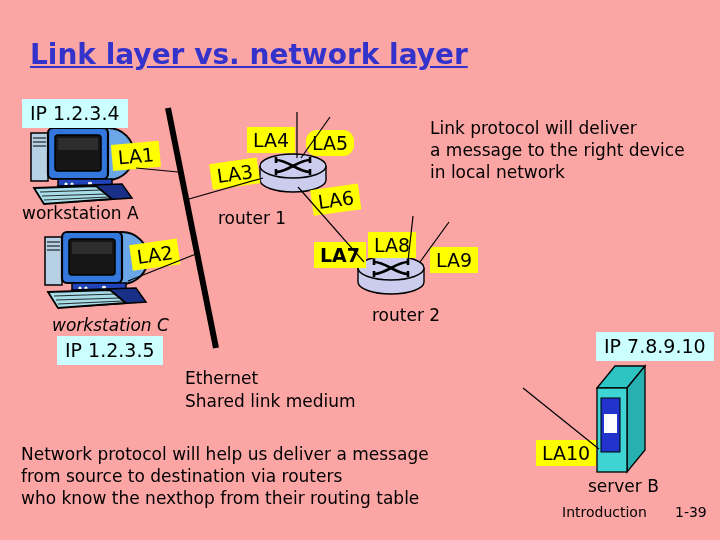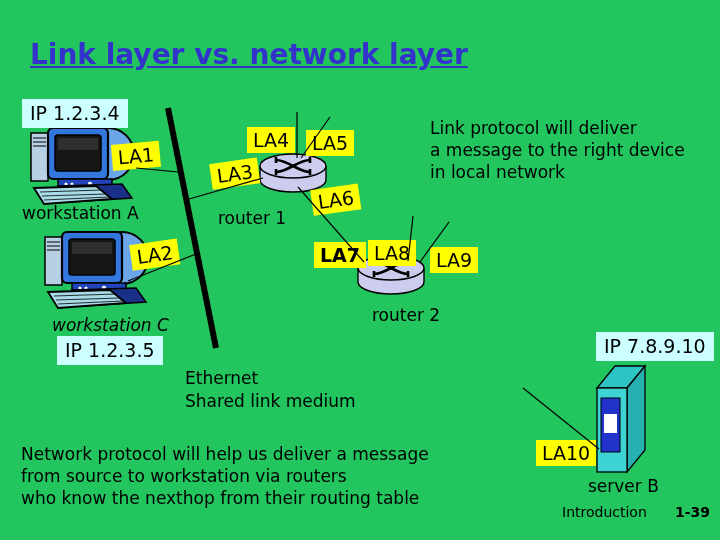--- a/index.html
+++ b/index.html
@@ -1,17 +1,17 @@
 <!DOCTYPE html>
 <html><head>
 <meta charset="utf-8">
 <style>
   html,body{margin:0;padding:0;background:#ffffff;}
   .slide{
-    position:relative;width:720px;height:540px;background:#22c55e;overflow:hidden;
+    position:relative;width:720px;height:540px;background:#fca5a5;overflow:hidden;
     font-family:"DejaVu Sans", sans-serif;color:#000;
   }
   .abs{position:absolute;}
   .title{
     left:30px;top:38px;font-size:28px;font-weight:bold;color:#3333cc;
     text-decoration:underline;letter-spacing:0px;white-space:nowrap;
   }
   .note{font-size:17px;line-height:22px;white-space:nowrap;color:#000;}
   .caption{font-size:17px;white-space:nowrap;color:#000;}
   .la-label{
@@ -123,24 +123,24 @@
   </svg>
 
   <div class="abs ip-label label-layer" style="left:22px;top:99px;">IP 1.2.3.4</div>
   <div class="abs ip-label label-layer" style="left:57px;top:336px;">IP 1.2.3.5</div>
   <div class="abs ip-label label-layer" style="left:596px;top:332px;">IP 7.8.9.10</div>
 
   <div class="abs la-label label-layer" style="left:112px;top:145px;transform:rotate(-5deg);">LA1</div>
   <div class="abs la-label label-layer" style="left:131px;top:245px;transform:rotate(-8deg);">LA2</div>
   <div class="abs la-label label-layer" style="left:211px;top:164px;transform:rotate(-8deg);">LA3</div>
   <div class="abs la-label label-layer" style="left:247px;top:127px;">LA4</div>
-  <div class="abs la-label label-layer" style="left:306px;top:130px;">LA5</div>
+  <div class="abs la-label label-layer" style="left:306px;top:130px;border-radius:11px;">LA5</div>
   <div class="abs la-label label-layer" style="left:312px;top:190px;transform:rotate(-8deg);">LA6</div>
   <div class="abs la-label label-layer" style="left:314px;top:242px;font-weight:bold;">LA7</div>
-  <div class="abs la-label label-layer" style="left:368px;top:240px;">LA8</div>
+  <div class="abs la-label label-layer" style="left:368px;top:232px;">LA8</div>
   <div class="abs la-label label-layer" style="left:430px;top:247px;">LA9</div>
   <div class="abs la-label label-layer" style="left:536px;top:440px;">LA10</div>
 
   <div class="abs caption" style="left:22px;top:203px;">workstation A</div>
   <div class="abs caption" style="left:52px;top:315px;font-style:italic;">workstation C</div>
   <div class="abs caption" style="left:218px;top:208px;text-align:right;">router 1</div>
   <div class="abs caption" style="left:372px;top:305px;">router 2</div>
   <div class="abs caption" style="left:588px;top:476px;">server B</div>
 
   <div class="abs note" style="left:430px;top:117px;">
@@ -149,20 +149,20 @@
     <div>in local network</div>
   </div>
 
   <div class="abs note" style="left:185px;top:367px;line-height:23px;">
     <div>Ethernet</div>
     <div>Shared link medium</div>
   </div>
 
   <div class="abs note" style="left:21px;top:443px;">
     <div>Network protocol will help us deliver a message</div>
-    <div>from source to workstation via routers</div>
+    <div>from source to destination via routers</div>
     <div>who know the nexthop from their routing table</div>
   </div>
 
   <div class="abs footer-text" style="left:562px;top:504px;">Introduction</div>
-  <div class="abs footer-text" style="left:675px;top:504px;font-weight:bold;">1-39</div>
+  <div class="abs footer-text" style="left:675px;top:504px;">1-39</div>
 
 </div>
 
 </body></html>

